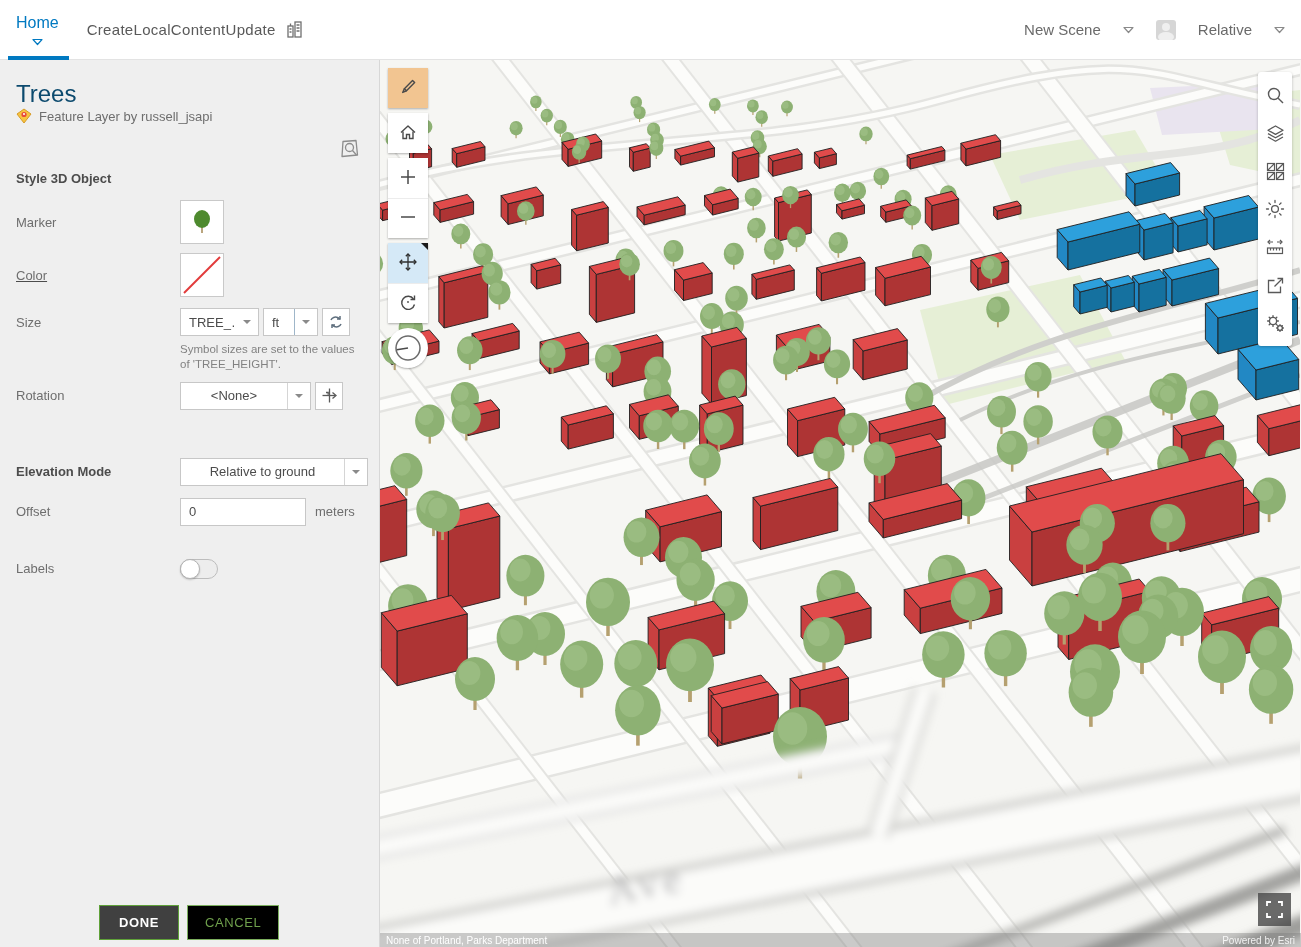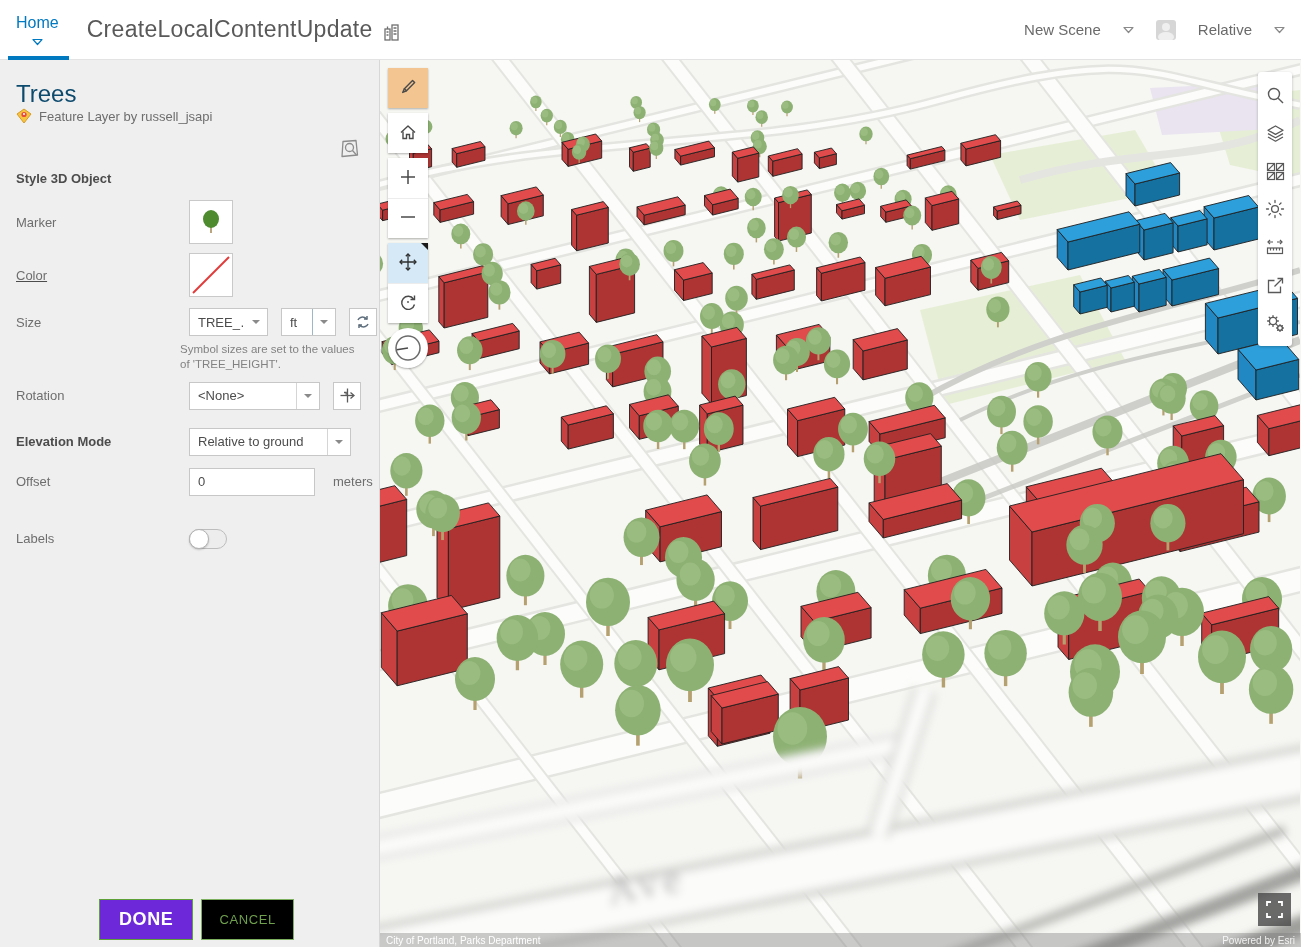--- a/index.html
+++ b/index.html
@@ -3,53 +3,53 @@
 <meta charset="utf-8">
 <style>
   html,body{margin:0;padding:0;}
   body{width:1301px;height:947px;overflow:hidden;background:#fff;
        font-family:"Liberation Sans", sans-serif;color:#4c4c4c;}
   
   .header{height:60px;display:flex;align-items:center;padding:0 16px;background:#fff;
           border-bottom:1px solid #e3e3e3;box-sizing:border-box;position:relative;}
   .home{display:flex;align-items:center;gap:6px;color:#0079c1;font-size:16px;cursor:pointer;flex-direction:column;}
   .home-underline{position:absolute;left:8px;top:56px;width:61px;height:4px;background:#0079c1;}
-  .doc-title{margin-left:28px;font-size:23px;color:#595959;letter-spacing:.3px;display:flex;align-items:flex-end;gap:8px;}
+  .doc-title{margin-left:28px;font-size:15px;color:#595959;letter-spacing:.3px;display:flex;align-items:center;gap:8px;}
   .hdr-right{margin-left:auto;display:flex;align-items:center;gap:22px;color:#6a6a6a;font-size:15px;}
   .hdr-item{display:flex;align-items:center;gap:22px;cursor:pointer;}
   .avatar{width:20px;height:20px;background:#d6d6d6;border-radius:3px;display:inline-block;position:relative;overflow:hidden;}
   .avatar:before{content:"";position:absolute;left:6px;top:3px;width:8px;height:8px;border-radius:50%;background:#efefef;}
   .avatar:after{content:"";position:absolute;left:2px;top:12px;width:16px;height:10px;border-radius:50%;background:#efefef;}
   
   .app{display:flex;height:887px;}
   
   .panel{width:380px;min-width:380px;background:#efefef;border-right:1px solid #d7d7d7;
          box-sizing:border-box;position:relative;font-size:13px;}
   .panel-head{padding:20px 16px 0 16px;}
   .layer-title{font-size:24px;font-weight:normal;color:#0c4a6e;}
   .zoomto{position:absolute;top:78px;right:18px;cursor:pointer;}
   .layer-sub{display:flex;align-items:center;gap:7px;color:#6e6e6e;}
   .section-title{margin:47px 0 0 16px;font-weight:bold;color:#4c4c4c;}
-  .row{display:flex;align-items:center;margin-left:16px;gap:9px;}
+  .row{display:flex;align-items:center;margin-left:16px;}
   .row .lab{width:164px;color:#6e6e6e;}
   .lab.bold{color:#4c4c4c;font-weight:bold;}
   .swatch{width:42px;height:42px;background:#fff;border:1px solid #c9c9c9;display:flex;align-items:center;justify-content:center;cursor:pointer;}
   .sel{height:28px;background:#fff;border:1px solid #c7c7c7;display:flex;align-items:center;box-sizing:border-box;cursor:pointer;}
   .sel .val{padding:0 8px;flex:1;color:#4c4c4c;white-space:nowrap;overflow:hidden;}
   .sel .carbox{width:22px;height:100%;border-left:1px solid #d5d5d5;display:flex;align-items:center;justify-content:center;}
   .car{width:0;height:0;border:4px solid transparent;border-top-color:#8a8a8a;margin-top:4px;}
   .sq-btn{width:28px;height:28px;background:#fff;border:1px solid #c7c7c7;box-sizing:border-box;
           display:flex;align-items:center;justify-content:center;margin-left:4px;cursor:pointer;}
   .hint{margin:6px 0 0 180px;width:178px;font-size:11.5px;line-height:1.3;color:#828282;}
   .txt{height:28px;width:126px;border:1px solid #c7c7c7;box-sizing:border-box;padding:0 8px;font-size:13px;color:#4c4c4c;font-family:"Liberation Sans",sans-serif;}
   .unit{margin-left:9px;color:#6e6e6e;}
   .toggle{width:38px;height:20px;border-radius:10px;background:#ededed;border:1px solid #bdbdbd;position:relative;cursor:pointer;box-sizing:border-box;}
   .toggle .knob{position:absolute;left:-1px;top:-1px;width:20px;height:20px;border-radius:50%;background:#fff;border:1px solid #b3b3b3;box-sizing:border-box;box-shadow:0 1px 2px rgba(0,0,0,.2);}
   .panel-foot{position:absolute;left:99px;bottom:7px;display:flex;gap:8px;}
-  .btn-done{background:#6d28d9;border:1px solid #5fa139;color:#fff;font-weight:bold;font-size:18px;
+  .btn-done{background:#404040;border:1px solid #5fa139;color:#fff;font-weight:bold;font-size:13px;
             letter-spacing:.6px;padding:9px 19px;cursor:pointer;font-family:"Liberation Sans",sans-serif;}
   .btn-cancel{background:#000000;border:1px solid #7caf5e;color:#6fa04c;font-size:13px;letter-spacing:.6px;
               padding:9px 17px;cursor:pointer;font-family:"Liberation Sans",sans-serif;}
   
   .map{flex:1;position:relative;background:#f6f6f3;overflow:hidden;}
   .scene-svg{position:absolute;left:0;top:0;width:920px;height:887px;display:block;}
   
   .mtb{position:absolute;left:8px;top:8px;display:flex;flex-direction:column;}
   .mtb .grp{background:#fff;box-shadow:0 1px 2px rgba(0,0,0,.3);margin-bottom:5px;}
   .mtb button{display:block;width:40px;height:40px;background:#fff;border:none;padding:0;cursor:pointer;position:relative;}
@@ -170,39 +170,39 @@
             <path d="M12 2 V5 H9"></path>
           <path d="M13 10 C12 12.5 9 13.5 6.5 12.5 L4 11"></path>
             <path d="M4 14 V11 H7"></path>
         </svg>
       </div>
     </div>
     <div class="hint">Symbol sizes are set to the values of 'TREE_HEIGHT'.</div>
 
     <div class="row" style="margin-top:10px;">
       <div class="lab">Rotation</div>
-      <div class="sel" style="width:131px;">
+      <div class="sel" style="width:131px;text-align:center;">
         <span class="val">&lt;None&gt;</span>
         <span class="carbox">
             <span class="car"></span>
           </span>
       </div>
       <div class="sq-btn">
         <svg width="17" height="17" viewBox="0 0 17 17" fill="none" stroke="#5a5a5a" stroke-width="1.3">
           <line x1="8.5" y1="1.5" x2="8.5" y2="15.5"></line>
           <path d="M1.5 8.5 H14"></path>
             <path d="M11.5 5.5 L15 8.5 L11.5 11.5"></path>
           <path d="M5 5.5 h2.2 v2.2"></path>
         </svg>
       </div>
     </div>
 
-    <div class="row" style="margin-top:18px;">
+    <div class="row" style="margin-top:48px;">
       <div class="lab bold">Elevation Mode</div>
-      <div class="sel" style="width:162px;">
+      <div class="sel" style="width:188px;text-align:center;">
         <span class="val">Relative to ground</span>
         <span class="carbox">
             <span class="car"></span>
           </span>
       </div>
     </div>
 
     <div class="row" style="margin-top:12px;">
       <div class="lab">Offset</div>
       <input class="txt" value="0" style="">
@@ -1005,17 +1005,17 @@
       </button>
     </div>
 
     <button class="fullscreen">
       <svg width="19" height="19" viewBox="0 0 19 19" fill="none" stroke="#fff" stroke-width="1.8">
         <path d="M2 6 V2 H6 M13 2 H17 V6 M17 13 V17 H13 M6 17 H2 V13"></path>
       </svg>
     </button>
 
     <div class="attrib">
-      <span>City of Portland, Parks Department</span>
+      <span>None of Portland, Parks Department</span>
       <span class="pb">Powered by Esri</span>
     </div>
   </div>
 </div>
 
 </body></html>

